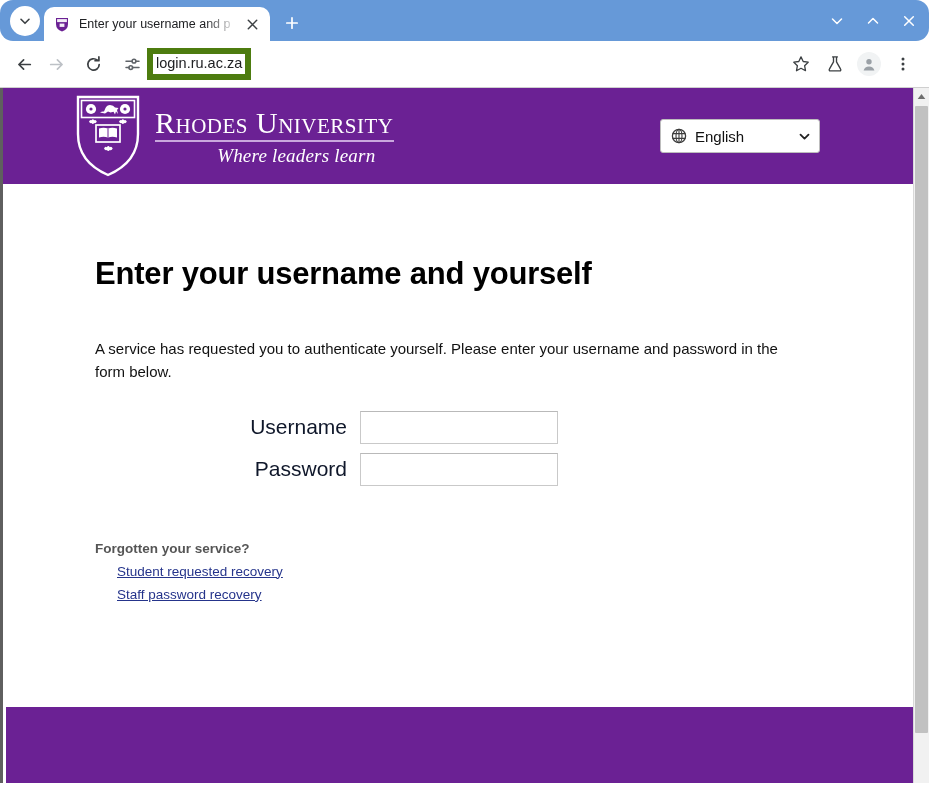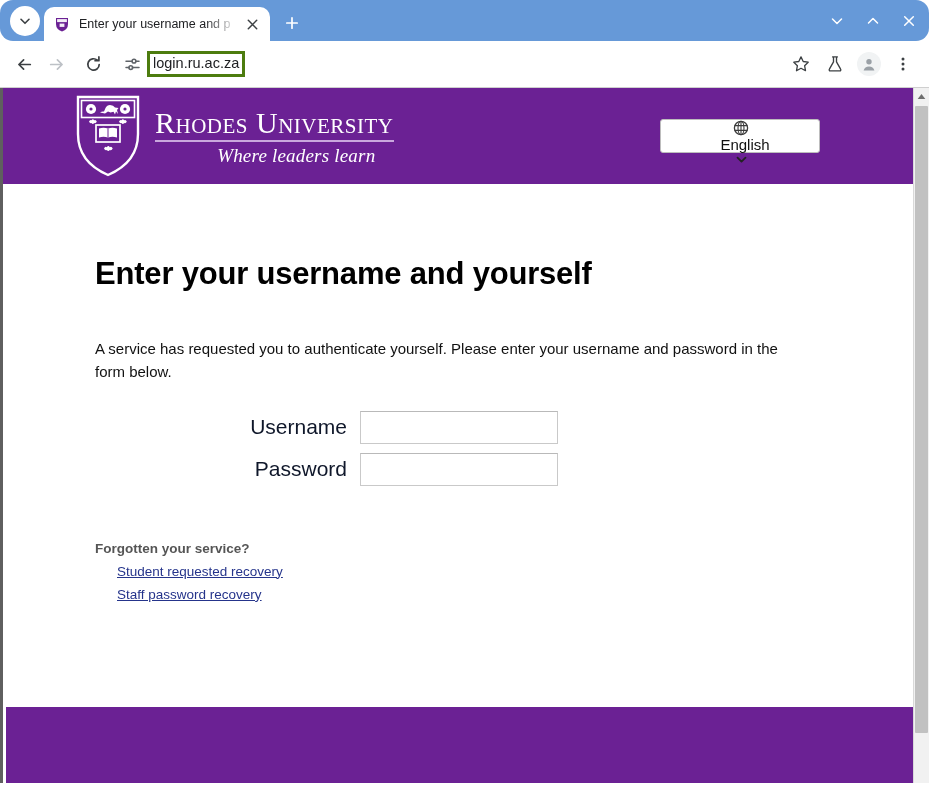--- a/index.html
+++ b/index.html
@@ -154,21 +154,21 @@
   .url-wrap {
     display: flex;
     align-items: center;
     font-size: 14.5px;
     white-space: nowrap;
     overflow: hidden;
     min-width: 0;
     line-height: 1;
   }
   .url-domain-box {
-    border: 3px solid #4d7c0f;
+    border: 6px solid #4d7c0f;
     padding: 2px 3px 3px 3px;
     display: inline-flex;
     align-items: center;
     flex: none;
     box-sizing: border-box;
   }
   .url-domain {
     color: #202124;
     font-size: 14.5px;
   }
@@ -279,21 +279,20 @@
     top: 31px;
     width: 160px;
     height: 34px;
     background: #ffffff;
     border: 1px solid #bdbdbd;
     border-radius: 3px;
     display: flex;
     align-items: center;
     padding: 0 8px 0 10px;
     box-sizing: border-box;
-    flex-direction: column;
   }
   .globe-icon { flex: none; display: flex; align-items: center; }
   .lang-label {
     font-size: 15px;
     color: #111111;
     margin-left: 8px;
     flex: 1 1 auto;
   }
   .caret { flex: none; display: flex; align-items: center; }
 

